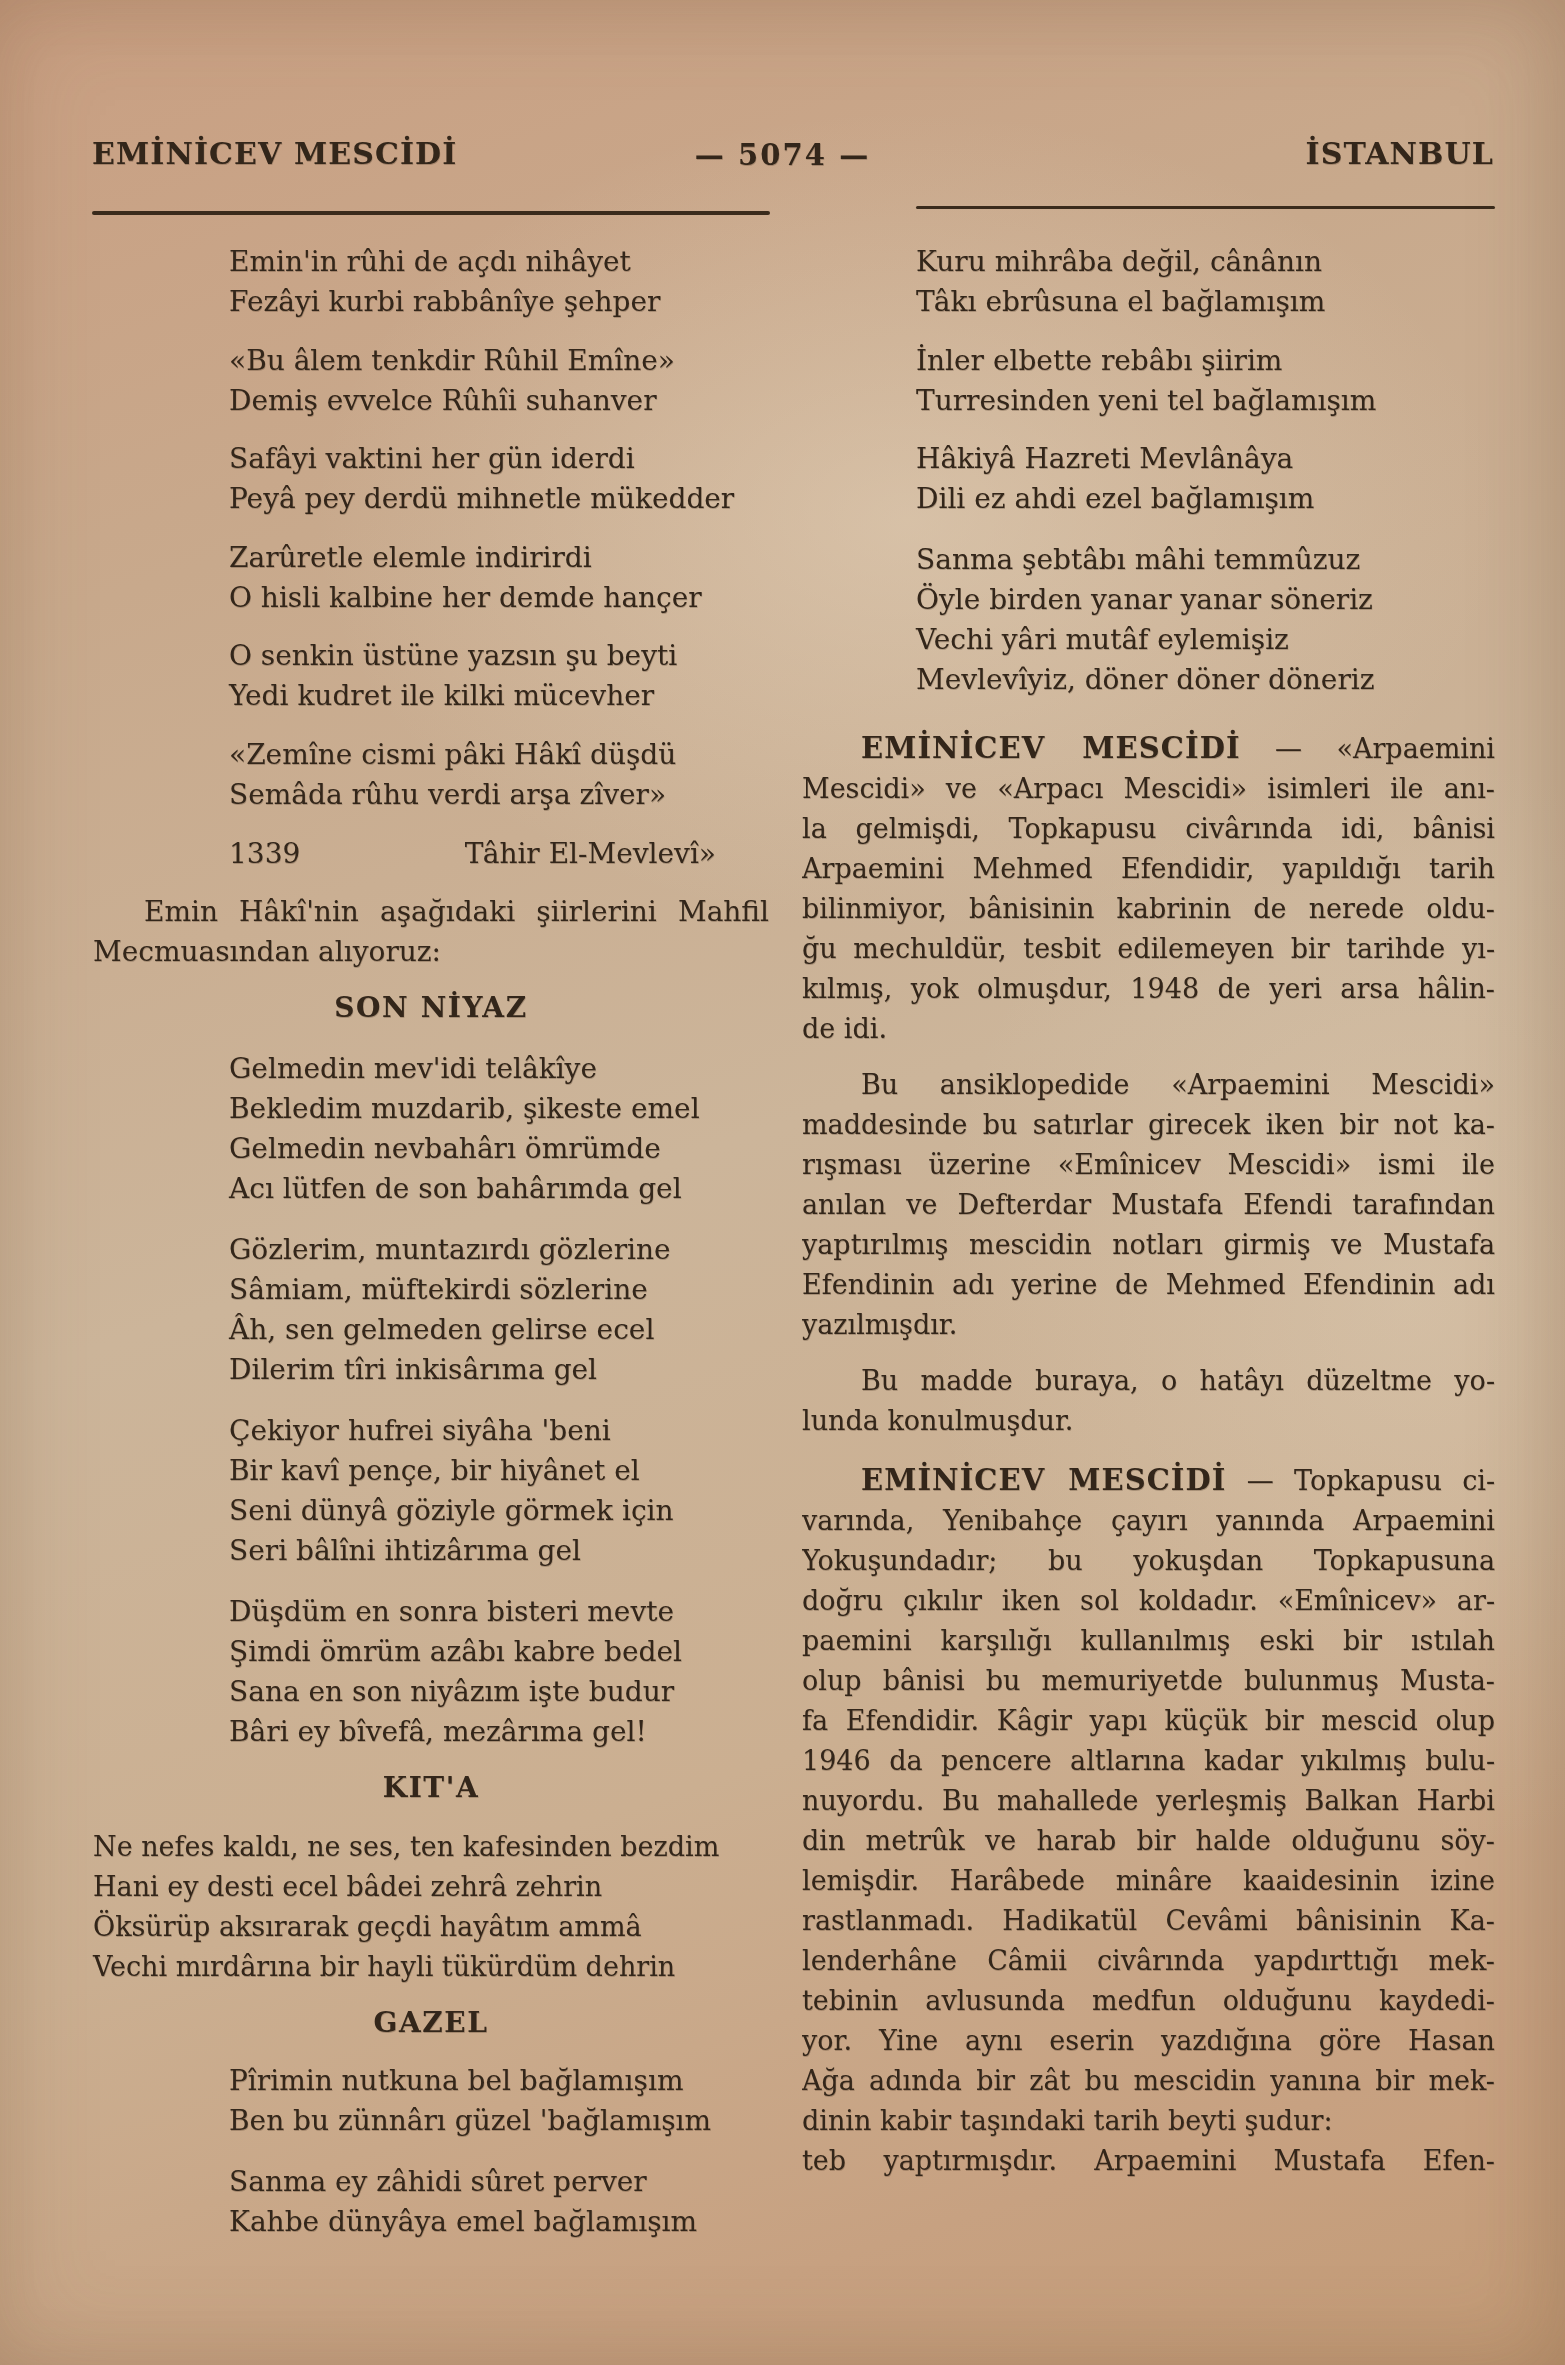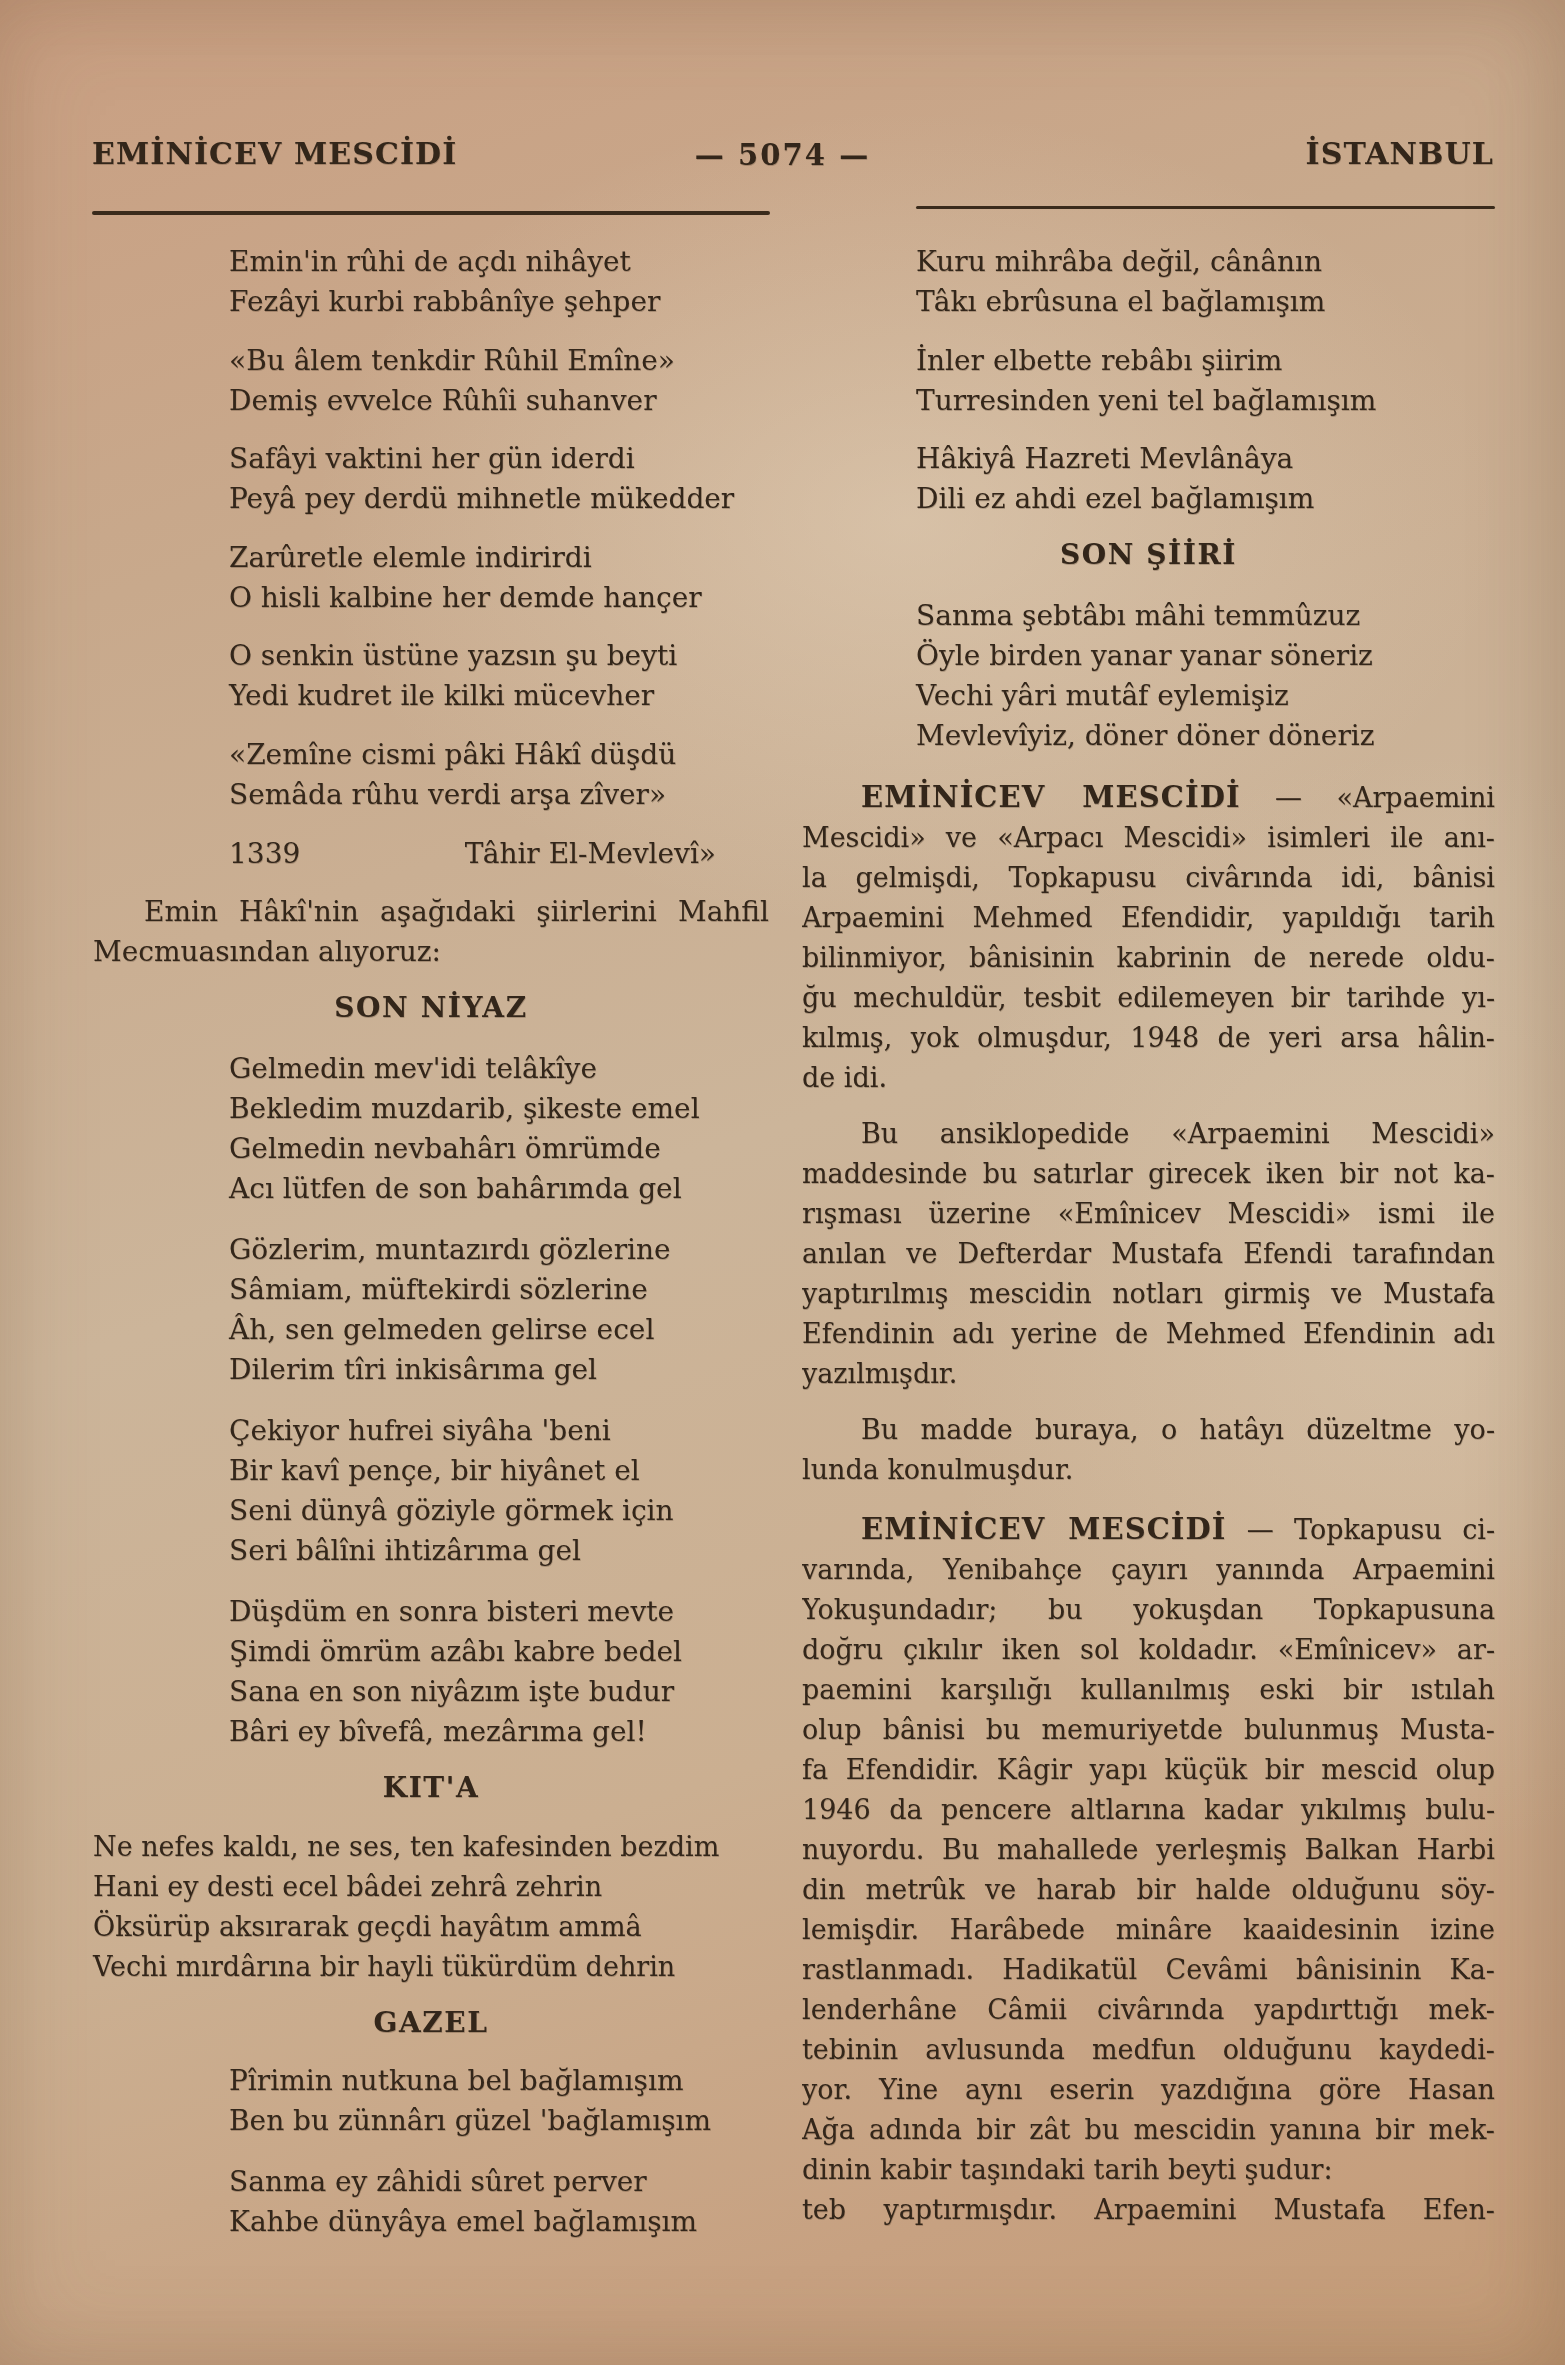--- a/index.html
+++ b/index.html
@@ -48,21 +48,21 @@
 
   
   .intro{margin-top:18.6px;}
   .il1{padding-left:51px;line-height:40px;font-size:28px;text-align:justify;text-align-last:justify;overflow:hidden;}
   .il2{line-height:40px;font-size:28px;white-space:nowrap;}
 
   
   .jl{line-height:40px;font-size:27px;text-align:justify;text-align-last:justify;overflow:hidden;}
   .jl.last{text-align-last:left;}
   .jl.pind{padding-left:59px;}
-  .lead{margin-top:21px;}
+  .lead{margin-top:28px;}
   .lead2{margin-top:18.6px;}
   .para{margin-top:16px;}
   .term{font-weight:bold;font-size:29px;letter-spacing:1.1px;}
 </style>
 </head>
 <body>
 
 <div class="page ink">
 
   <div class="hdr-left">EMİNİCEV MESCİDİ</div>
@@ -164,21 +164,20 @@
     </div>
     <div class="stanza">
       <div class="vl">İnler elbette rebâbı şiirim</div>
       <div class="vl">Turresinden yeni tel bağlamışım</div>
     </div>
     <div class="stanza">
       <div class="vl">Hâkiyâ Hazreti Mevlânâya</div>
       <div class="vl">Dili ez ahdi ezel bağlamışım</div>
     </div>
 
-    <div class="h">SON ŞİİRİ</div>
 
     <div class="stanza qt">
       <div class="vl">Sanma şebtâbı mâhi temmûzuz</div>
       <div class="vl">Öyle birden yanar yanar söneriz</div>
       <div class="vl">Vechi yâri mutâf eylemişiz</div>
       <div class="vl">Mevlevîyiz, döner döner döneriz</div>
     </div>
 
     <div>
       <div class="jl lead pind">

